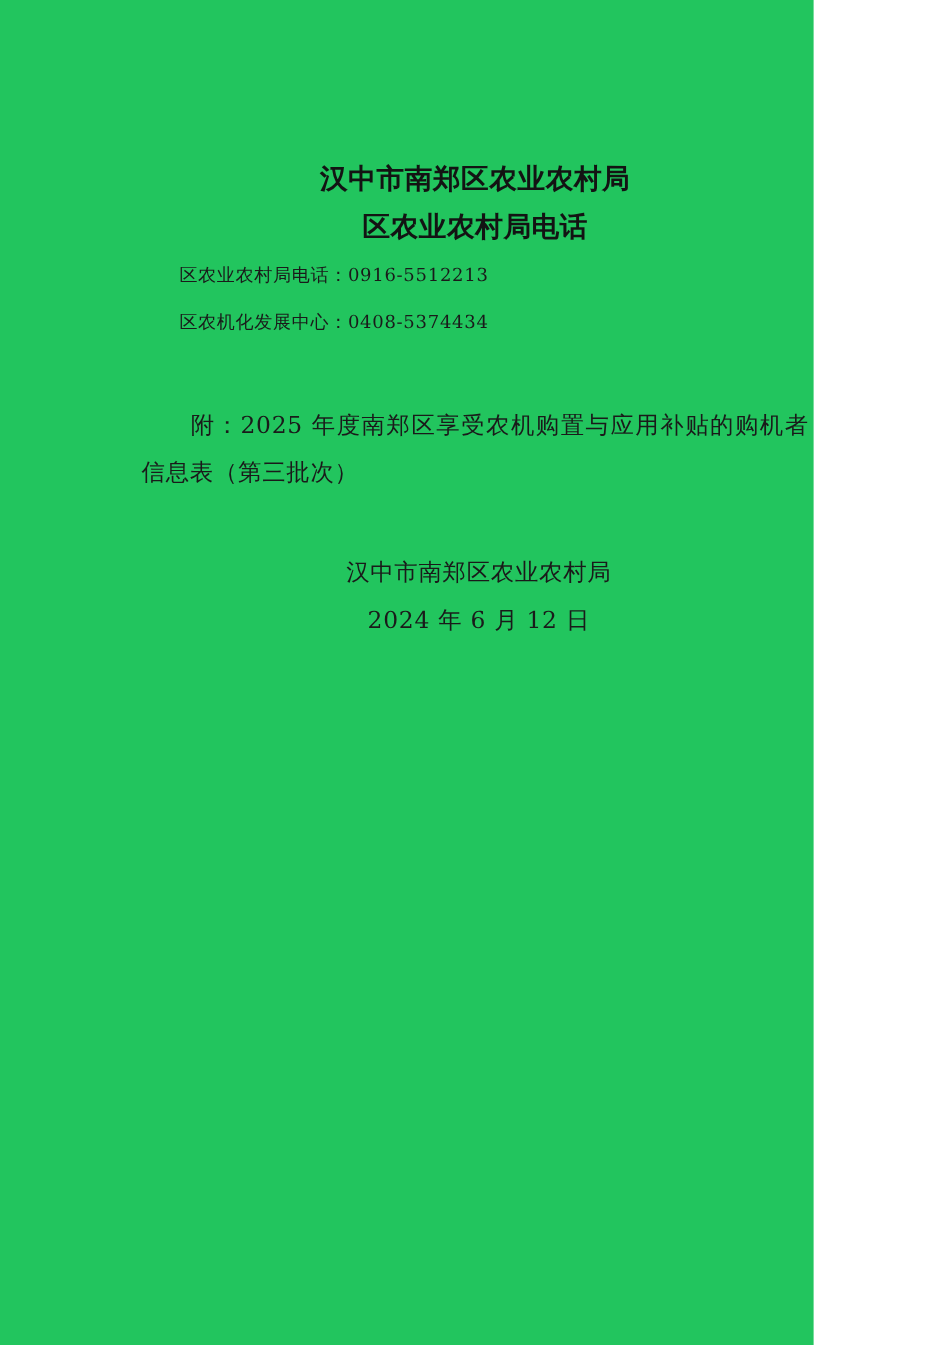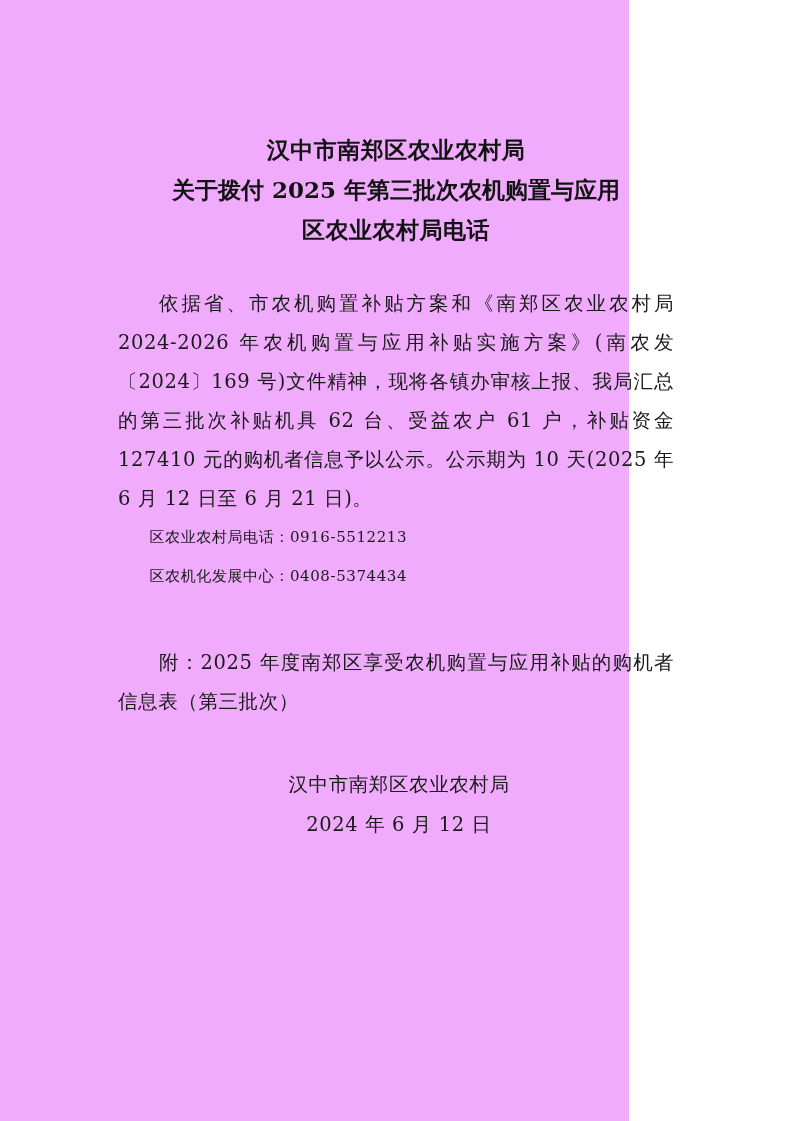--- a/index.html
+++ b/index.html
@@ -12,23 +12,23 @@
     height: 1121px;
     font-family: "DejaVu Serif", "Liberation Serif", serif;
     color: #1a1a1a;
     position: relative;
     overflow: hidden;
   }
   .page {
     position: absolute;
     left: 0;
     top: 0;
-    width: 629px;
+    width: 678px;
     height: 1121px;
-    background: #f0abfc;
+    background: #22c55e;
   }
   .doc-body {
     position: absolute;
     left: 118px;
     top: 130px;
     width: 556px;
   }
   .title-block {
     text-align: center;
     font-weight: bold;
@@ -87,25 +87,23 @@
   }
 </style>
 </head>
 <body>
 
 <div class="page">
   <div class="doc-body">
 
     <div class="title-block">
       <span class="title-line l1">汉中市南郑区农业农村局</span>
-      <span class="title-line l2">关于拨付 2025 年第三批次农机购置与应用</span>
       <span class="title-line l3">区农业农村局电话</span>
     </div>
 
-    <p class="para first indent">依据省、市农机购置补贴方案和《南郑区农业农村局2024-2026 年农机购置与应用补贴实施方案》(南农发〔2024〕169 号)文件精神，现将各镇办审核上报、我局汇总的第三批次补贴机具 62 台、受益农户 61 户，补贴资金 127410 元的购机者信息予以公示。公示期为 10 天(2025 年 6 月 12 日至 6 月 21 日)。</p>
 
 
     <p class="tel-line">区农业农村局电话：0916-5512213</p>
     <p class="tel-line">区农机化发展中心：0408-5374434</p>
 
     <p class="para indent attach">附：2025 年度南郑区享受农机购置与应用补贴的购机者信息表（第三批次）</p>
 
     <div class="sign-block">
       <span class="sign-line sign-org">汉中市南郑区农业农村局</span>
       <span class="sign-line sign-date">2024 年 6 月 12 日</span>

